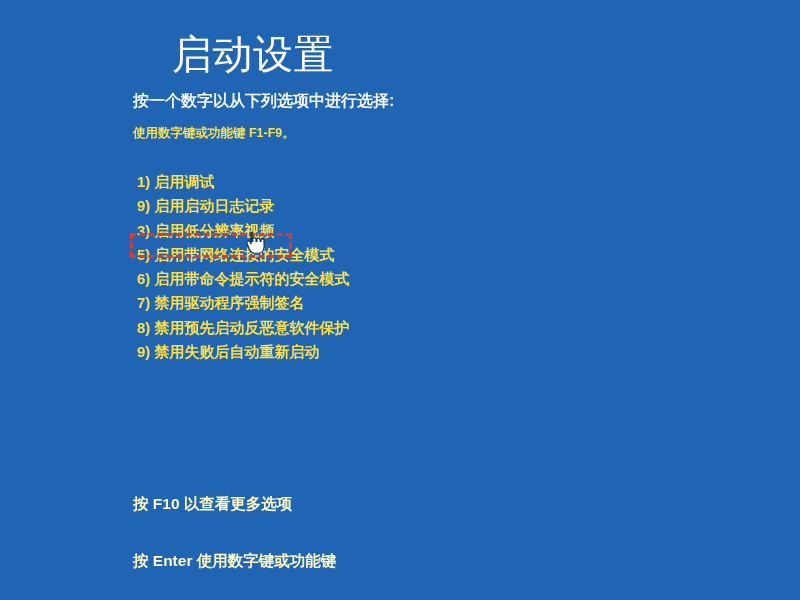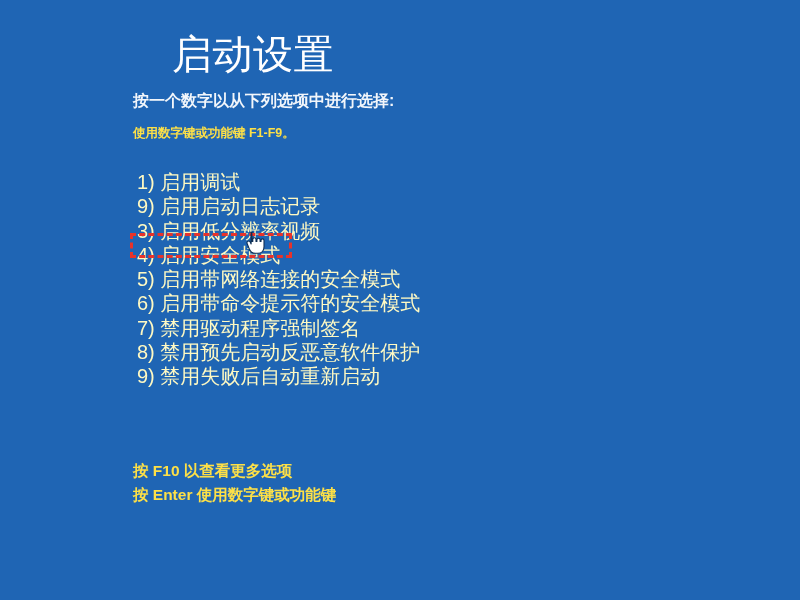--- a/index.html
+++ b/index.html
@@ -63,39 +63,40 @@
     position: absolute;
     left: 137px;
     top: 170px;
     width: 520px;
     list-style: none;
     margin: 0;
     padding: 0;
   }
   .option-item {
     height: 24.3px;
-    font-size: 20px;
+    font-size: 15px;
     line-height: 24.3px;
-    font-weight: 400;
-    color: #fef9c3;
+    font-weight: 700;
+    color: #fde047;
     white-space: nowrap;
   }
 
   
   #footer-hints {
     position: absolute;
     left: 133px;
     top: 459px;
   }
   .hint-line {
     font-size: 15.5px;
     line-height: 24px;
     font-weight: 600;
-    color: #fde047;
+    color: #fef9c3;
     white-space: nowrap;
+    margin-top: 33px;
   }
 
   
   #highlight-box {
     position: absolute;
     left: 130px;
     top: 233px;
     width: 156px;
     height: 19px;
     border: 3px dashed #e8332a;
@@ -121,21 +122,20 @@
   <div id="page-title">启动设置</div>
 
   <div id="instruction-primary">按一个数字以从下列选项中进行选择:</div>
 
   <div id="instruction-secondary">使用数字键或功能键 F1-F9。</div>
 
   <ul id="options-list">
     <li class="option-item">1) 启用调试</li>
     <li class="option-item">9) 启用启动日志记录</li>
     <li class="option-item">3) 启用低分辨率视频</li>
-    <li class="option-item">4) 启用安全模式</li>
     <li class="option-item">5) 启用带网络连接的安全模式</li>
     <li class="option-item">6) 启用带命令提示符的安全模式</li>
     <li class="option-item">7) 禁用驱动程序强制签名</li>
     <li class="option-item">8) 禁用预先启动反恶意软件保护</li>
     <li class="option-item">9) 禁用失败后自动重新启动</li>
   </ul>
 
   <div id="footer-hints">
     <div class="hint-line">按 F10 以查看更多选项</div>
     <div class="hint-line">按 Enter 使用数字键或功能键</div>

